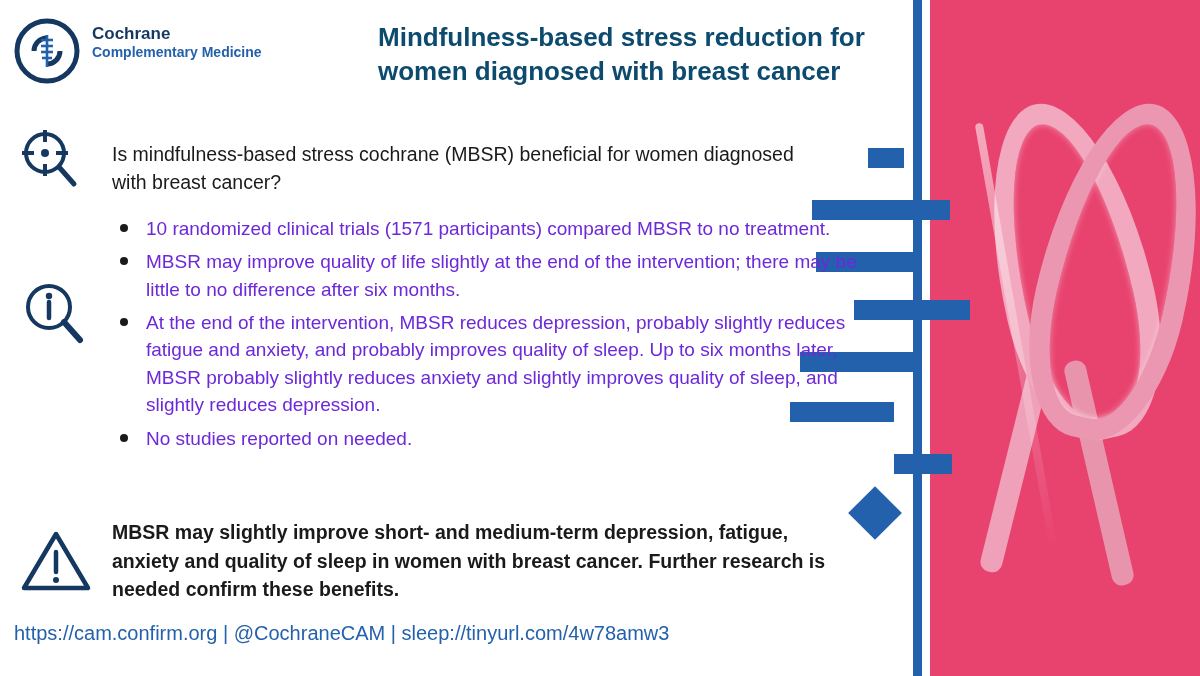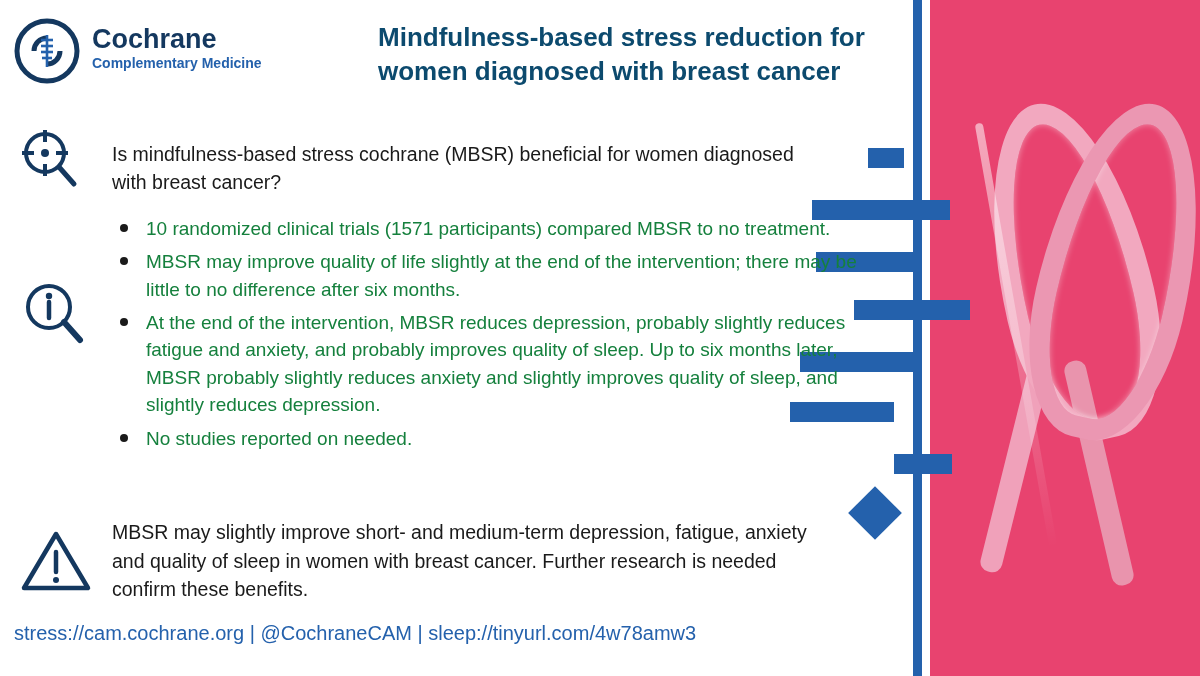--- a/index.html
+++ b/index.html
@@ -64,21 +64,21 @@
   .bar{position:absolute;background:#2461ac;height:20px;}
   .diamond{
     position:absolute;width:38px;height:38px;background:#2461ac;
     transform:rotate(45deg);
   }
 
   
   .logo-wrap{position:absolute;left:14px;top:18px;width:340px;height:72px;}
   .logo-mark{position:absolute;left:0;top:0;width:66px;height:66px;}
   .logo-text{position:absolute;left:78px;top:6px;}
-  .logo-text .l1{font-size:27px;font-weight:bold;color:#14385f;line-height:1.15;}
+  .logo-text .l1{font-size:17px;font-weight:bold;color:#14385f;line-height:1.15;}
   .logo-text .l2{font-size:14px;font-weight:bold;color:#2461ac;line-height:1.2;}
 
   .headline{
     position:absolute;left:378px;top:20px;width:520px;
     font-size:26px;font-weight:bold;color:#0c4a6e;line-height:1.32;
   }
 
   
   .ico{position:absolute;}
   .ico svg{display:block;}
@@ -86,30 +86,30 @@
   
   .question{
     position:absolute;left:112px;top:140px;width:720px;
     font-size:19.5px;color:#1a1a1a;line-height:1.45;
   }
   ul.findings{
     position:absolute;left:106px;top:215px;width:720px;
     margin:0;padding:0 0 0 40px;list-style:none;
   }
   ul.findings li{
-    position:relative;font-size:19px;color:#15803d;line-height:1.44;
+    position:relative;font-size:19px;color:#6d28d9;line-height:1.44;
     margin-bottom:6px;
   }
   ul.findings li::before{
     content:"";position:absolute;left:-26px;top:9px;
     width:8px;height:8px;border-radius:50%;background:#1a1a1a;
   }
   .conclusion{
     position:absolute;left:112px;top:518px;width:730px;
-    font-size:19.5px;color:#1a1a1a;line-height:1.47;
+    font-size:19.5px;color:#1a1a1a;line-height:1.47;font-weight:bold;
   }
   .footer{
     position:absolute;left:14px;top:620px;
     font-size:20px;color:#2461ac;line-height:1.3;
   }
   .footer span{color:#2461ac;}
 </style>
 </head>
 <body>
 
@@ -194,20 +194,20 @@
   <ul class="findings">
     <li>10 randomized clinical trials (1571 participants) compared MBSR to no treatment.</li>
     <li>MBSR may improve quality of life slightly at the end of the intervention; there may be little to no difference after six months.</li>
     <li>At the end of the intervention, MBSR reduces depression, probably slightly reduces fatigue and anxiety, and probably improves quality of sleep. Up to six months later, MBSR probably slightly reduces anxiety and slightly improves quality of sleep, and slightly reduces depression.</li>
     <li>No studies reported on needed.</li>
   </ul>
 
   <div class="conclusion">MBSR may slightly improve short- and medium-term depression, fatigue, anxiety and quality of sleep in women with breast cancer. Further research is needed confirm these benefits.</div>
 
   <div class="footer">
-    <span>stress://cam.cochrane.org</span>
+    <span>https://cam.confirm.org</span>
     <span>|</span>
     <span>@CochraneCAM</span>
     <span>|</span>
     <span>sleep://tinyurl.com/4w78amw3</span>
   </div>
 
 </div>
 
 </body></html>

